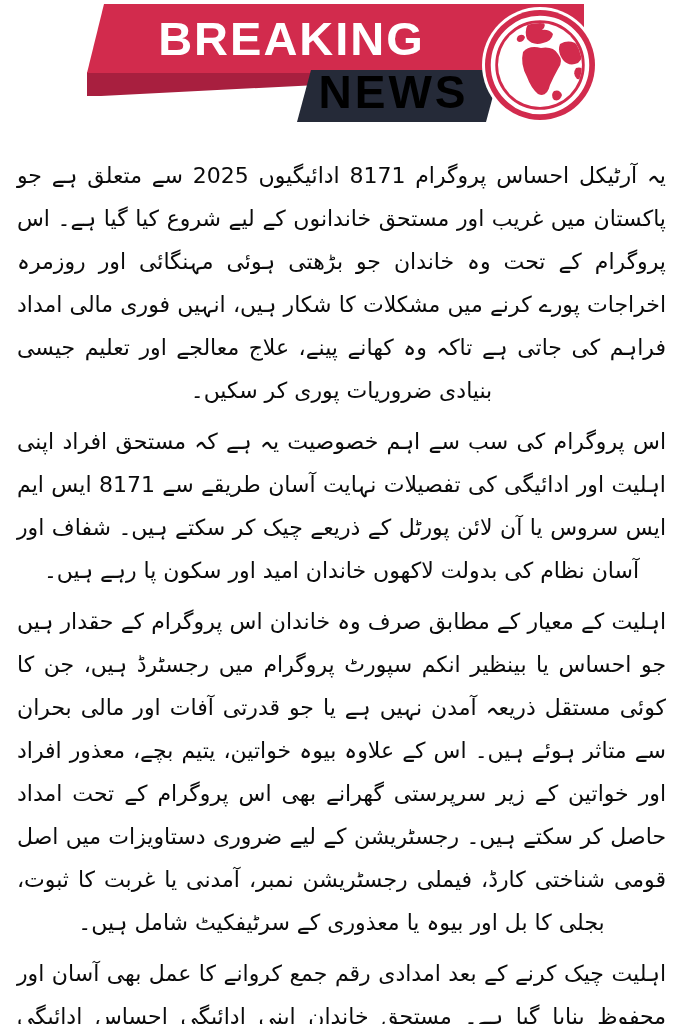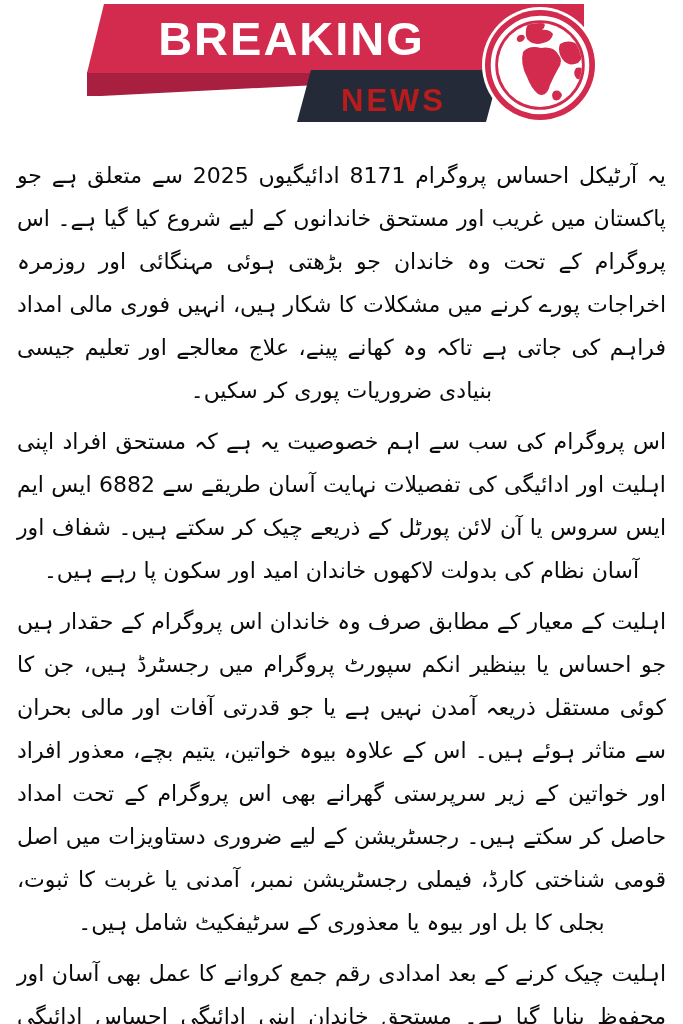--- a/index.html
+++ b/index.html
@@ -53,27 +53,27 @@
     align-items: center;
     justify-content: center;
     color: #ffffff;
     font-size: 47px;
     font-weight: 800;
     letter-spacing: 2px;
     line-height: 1;
   }
   .news-text {
     position: absolute;
-    left: 311px; top: 76px;
+    left: 311px; top: 68px;
     width: 165px; height: 48px;
     display: flex;
     align-items: center;
     justify-content: center;
-    color: #b91c1c;
-    font-size: 31px;
+    color: #000000;
+    font-size: 46px;
     font-weight: 800;
     letter-spacing: 3px;
     line-height: 1;
   }
   .globe {
     position: absolute;
     left: 481px;
     top: 6px;
     width: 118px;
     height: 118px;
@@ -133,18 +133,18 @@
         <path d="M79,38 Q90,32 99,41 Q105,50 97,57 Q88,61 82,54 Q76,46 79,38 Z"></path>
         <path d="M95,62 Q102,60 104,67 Q103,74 96,73 Q91,68 95,62 Z"></path>
 
         <path d="M73,85 Q79,83 81,89 Q79,96 73,94 Q69,89 73,85 Z"></path>
       </g>
     </svg>
   </div>
 
   <div class="article">
     <p>یہ آرٹیکل احساس پروگرام 8171 ادائیگیوں 2025 سے متعلق ہے جو پاکستان میں غریب اور مستحق خاندانوں کے لیے شروع کیا گیا ہے۔ اس پروگرام کے تحت وہ خاندان جو بڑھتی ہوئی مہنگائی اور روزمرہ اخراجات پورے کرنے میں مشکلات کا شکار ہیں، انہیں فوری مالی امداد فراہم کی جاتی ہے تاکہ وہ کھانے پینے، علاج معالجے اور تعلیم جیسی بنیادی ضروریات پوری کر سکیں۔</p>
-    <p>اس پروگرام کی سب سے اہم خصوصیت یہ ہے کہ مستحق افراد اپنی اہلیت اور ادائیگی کی تفصیلات نہایت آسان طریقے سے 6882 ایس ایم ایس سروس یا آن لائن پورٹل کے ذریعے چیک کر سکتے ہیں۔ شفاف اور آسان نظام کی بدولت لاکھوں خاندان امید اور سکون پا رہے ہیں۔</p>
+    <p>اس پروگرام کی سب سے اہم خصوصیت یہ ہے کہ مستحق افراد اپنی اہلیت اور ادائیگی کی تفصیلات نہایت آسان طریقے سے 8171 ایس ایم ایس سروس یا آن لائن پورٹل کے ذریعے چیک کر سکتے ہیں۔ شفاف اور آسان نظام کی بدولت لاکھوں خاندان امید اور سکون پا رہے ہیں۔</p>
     <p>اہلیت کے معیار کے مطابق صرف وہ خاندان اس پروگرام کے حقدار ہیں جو احساس یا بینظیر انکم سپورٹ پروگرام میں رجسٹرڈ ہیں، جن کا کوئی مستقل ذریعہ آمدن نہیں ہے یا جو قدرتی آفات اور مالی بحران سے متاثر ہوئے ہیں۔ اس کے علاوہ بیوہ خواتین، یتیم بچے، معذور افراد اور خواتین کے زیر سرپرستی گھرانے بھی اس پروگرام کے تحت امداد حاصل کر سکتے ہیں۔ رجسٹریشن کے لیے ضروری دستاویزات میں اصل قومی شناختی کارڈ، فیملی رجسٹریشن نمبر، آمدنی یا غربت کا ثبوت، بجلی کا بل اور بیوہ یا معذوری کے سرٹیفکیٹ شامل ہیں۔</p>
     <p>اہلیت چیک کرنے کے بعد امدادی رقم جمع کروانے کا عمل بھی آسان اور محفوظ بنایا گیا ہے۔ مستحق خاندان اپنی ادائیگی احساس ادائیگی مراکز، ایچ بی ایل کنیکٹ، پارٹنر بینکوں یا بایومیٹرک تصدیق والے اے ٹی ایمز کے ذریعے وصول کر سکتے ہیں۔ یہ تمام مراحل حکومت کی جانب سے شفافیت اور حفاظت کو مد نظر رکھ کر ترتیب دیے گئے ہیں تاکہ امداد براہِ راست صحیح خاندانوں تک پہنچ سکے اور وہ مشکل وقت میں سہولت اور امید کے ساتھ اپنی زندگی آگے بڑھا سکیں۔</p>
   </div>
 
 </div>
 
 </body></html>

